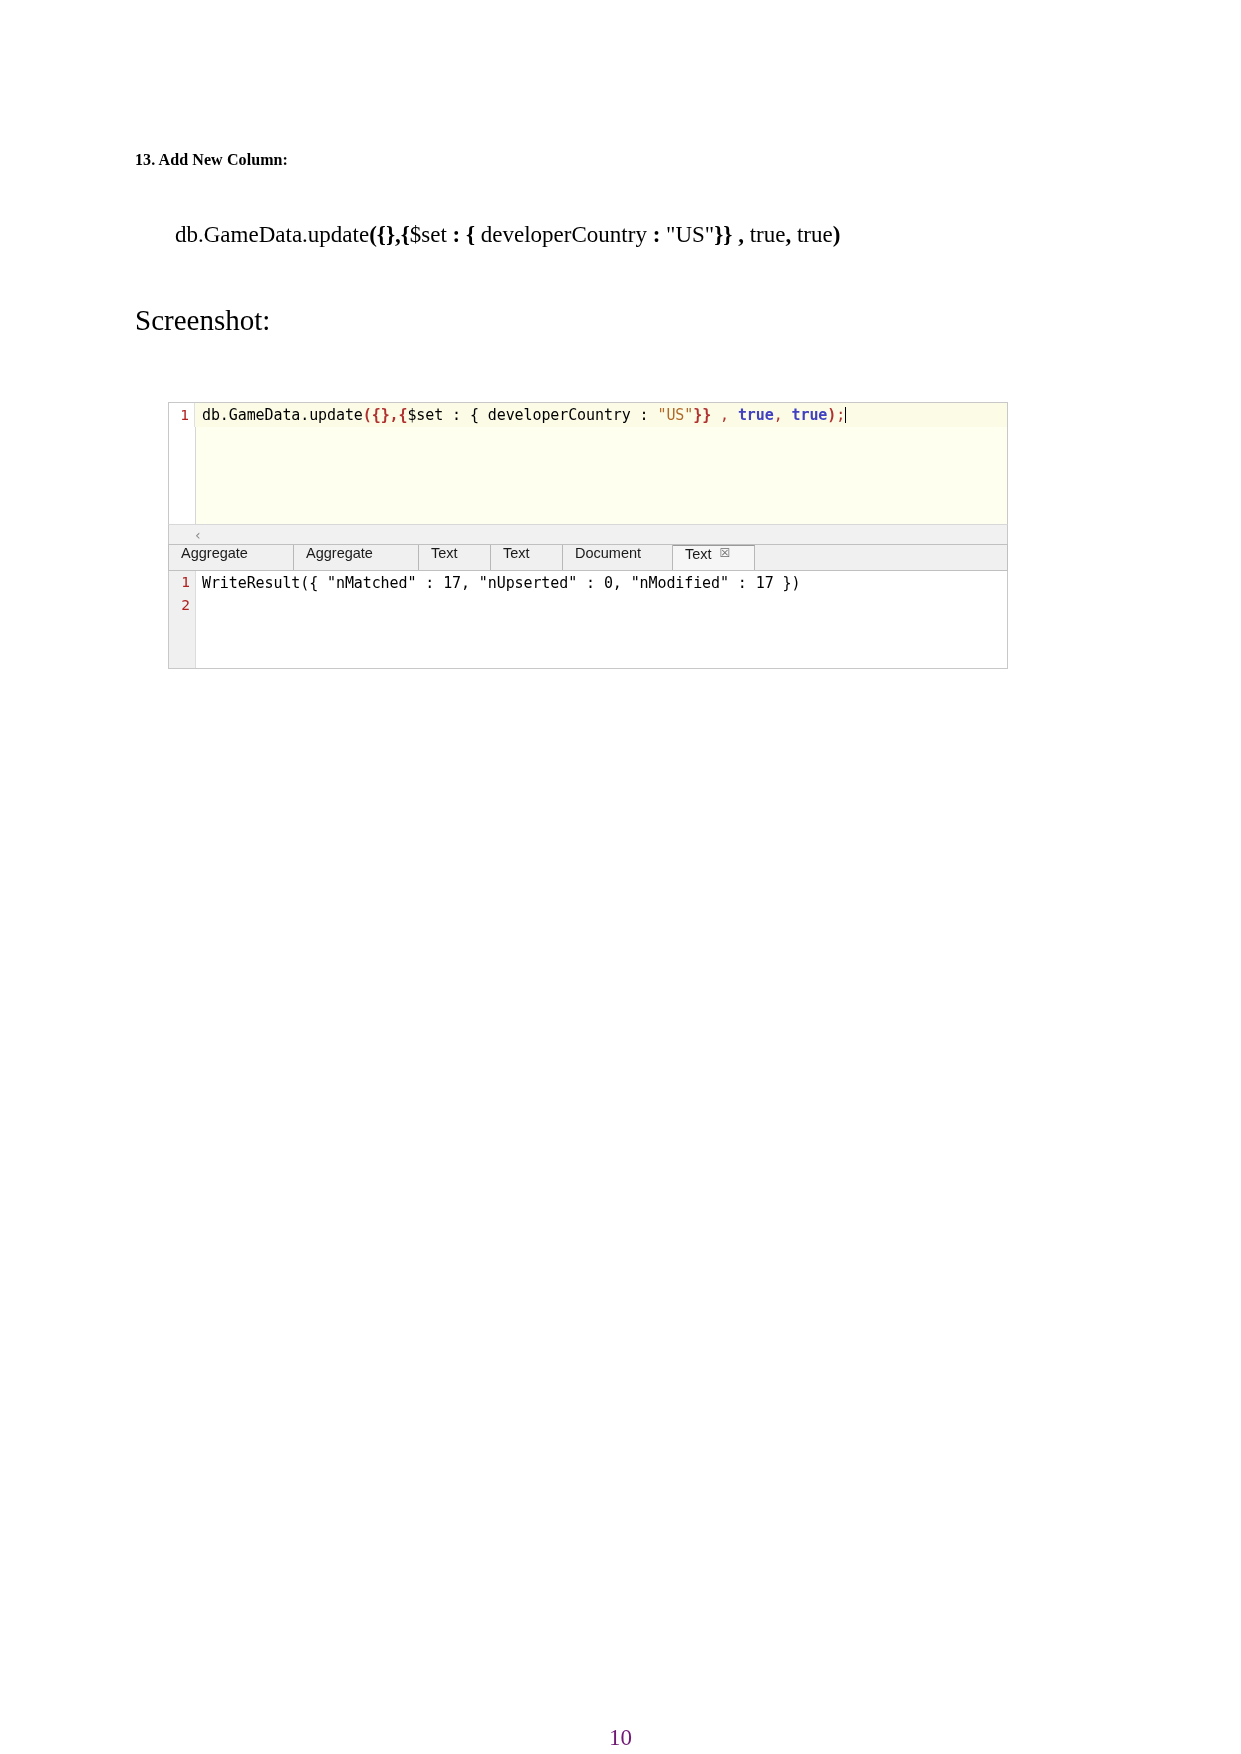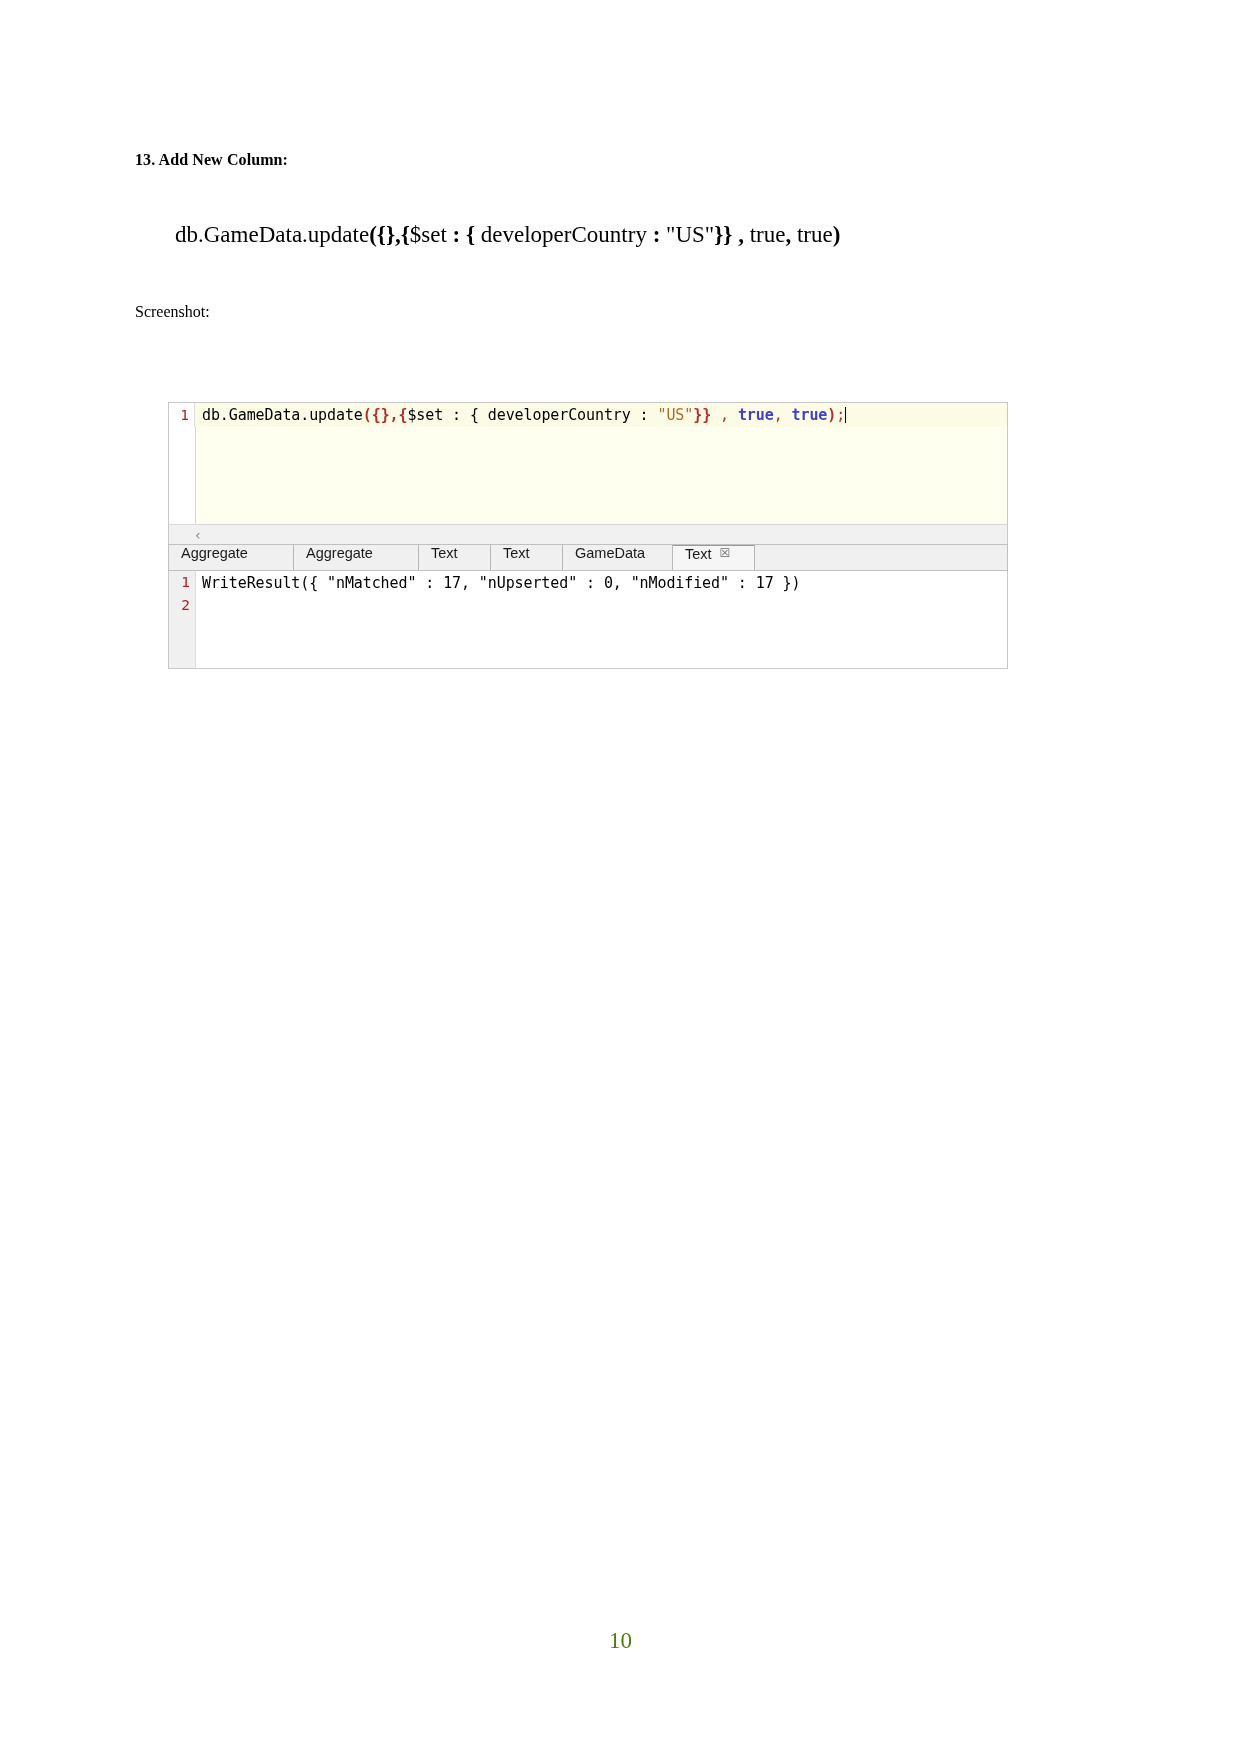--- a/index.html
+++ b/index.html
@@ -45,21 +45,21 @@
     line-height: 1.35;
     margin-top: 48px;
     margin-left: 40px;
     white-space: pre-wrap;
     word-break: break-word;
   }
   .code-line b { font-weight: bold; }
 
   .screenshot-label {
     font-family: "Liberation Serif", serif;
-    font-size: 16px;
+    font-size: 29px;
     margin-top: 52px;
     line-height: 1.3;
   }
 
   
   .ide {
     position: absolute;
     left: 168px;
     top: 402px;
     width: 840px;
@@ -226,25 +226,25 @@
     white-space: pre;
     letter-spacing: -0.1px;
     color: #000000;
   }
 
   
   .page-number {
     position: absolute;
     left: 0;
     right: 0;
-    top: 1628px;
+    top: 1725px;
     text-align: center;
     font-family: "Liberation Serif", serif;
     font-size: 23px;
-    color: #4d7c0f;
+    color: #701a75;
   }
 </style>
 </head>
 <body>
 
 <div class="page">
 
   <div class="doc-body">
 
     <div class="section-heading">13. Add New Column:</div>
@@ -276,21 +276,21 @@
         <div class="tab w-agg">
           <span>Aggregate</span>
         </div>
         <div class="tab w-find">
           <span>Text</span>
         </div>
         <div class="tab w-text">
           <span>Text</span>
         </div>
         <div class="tab w-doc">
-          <span>GameData</span>
+          <span>Document</span>
         </div>
         <div class="tab  active">
           <span>Text</span>
           <span class="close-x">☒</span>
         </div>
         <div class="tab-filler"></div>
       </div>
 
     <div class="ide-results">
       <div class="result-gutter-bg"></div>

